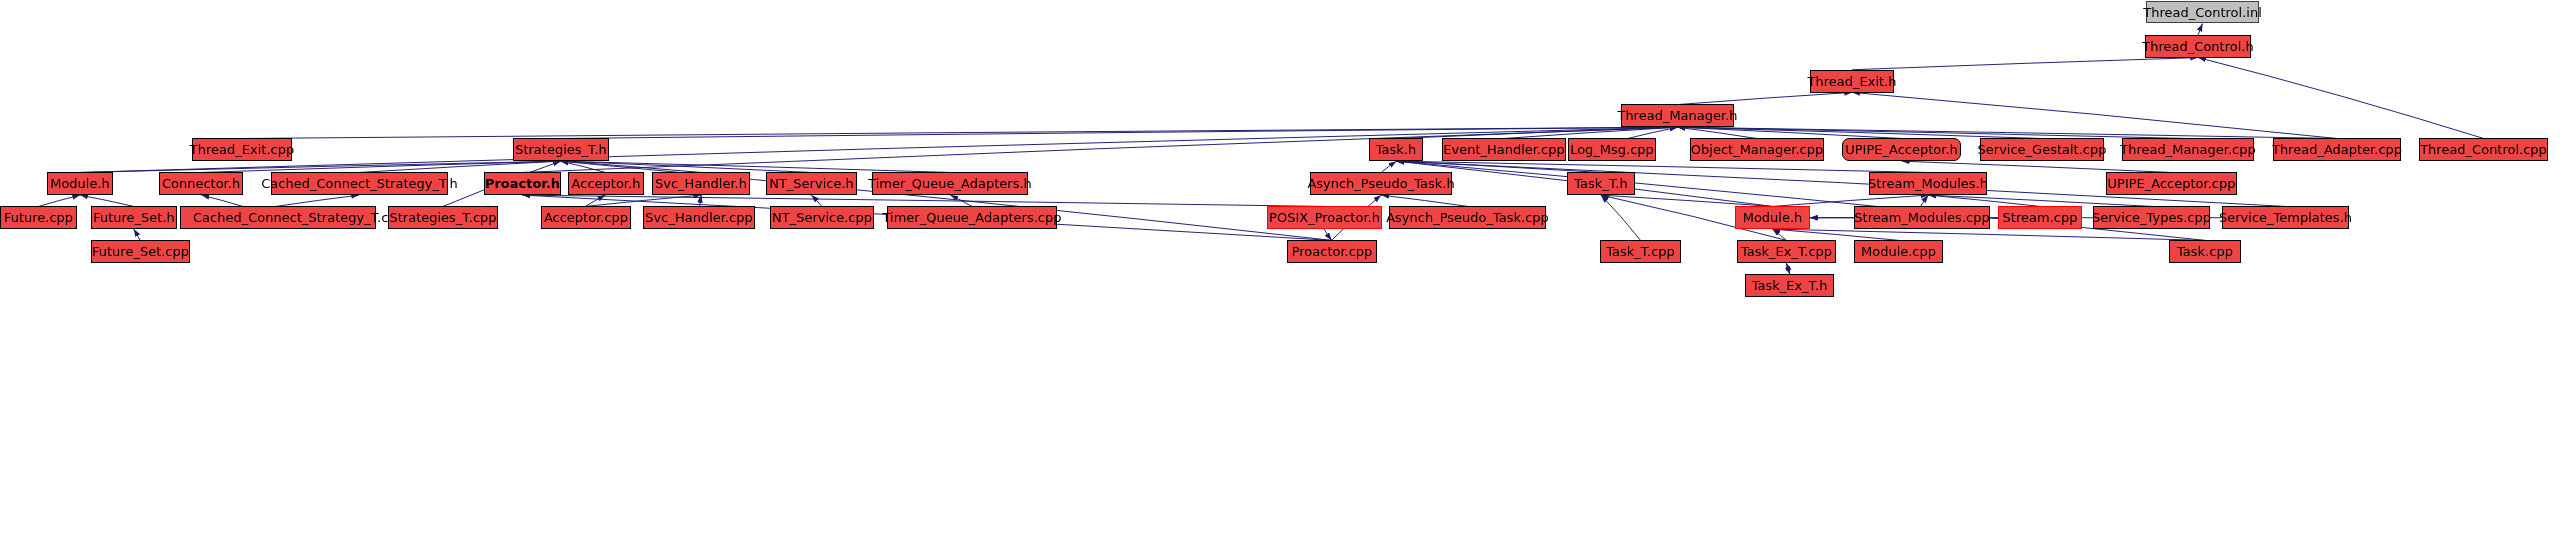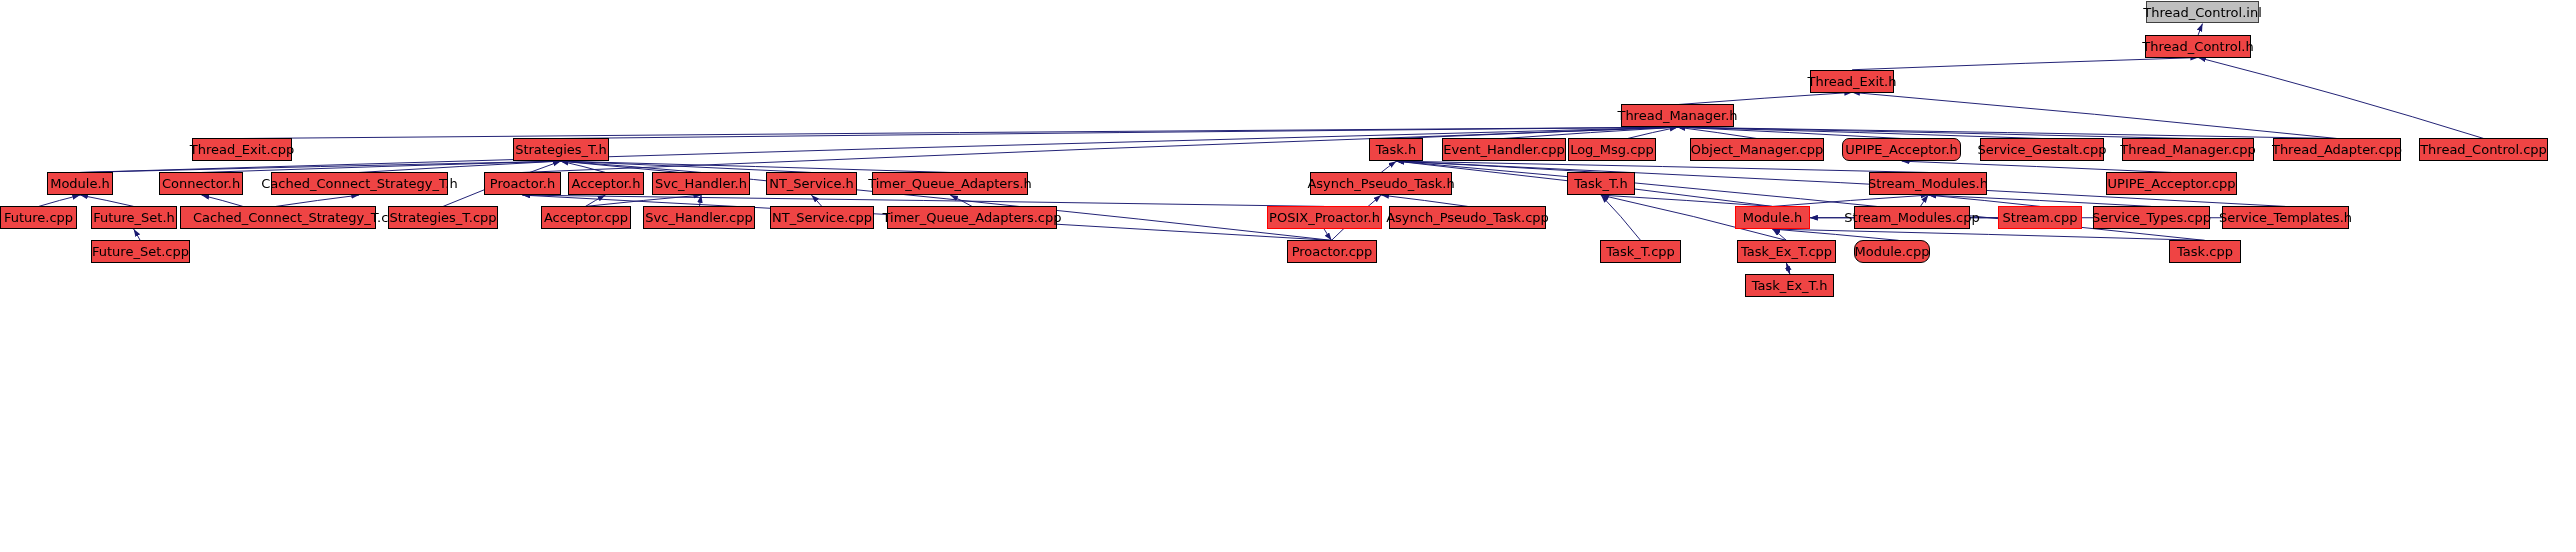--- a/index.html
+++ b/index.html
@@ -126,47 +126,47 @@
       <div class="node" style="left: 1568px; top: 138px; width: 88px;">Log_Msg.cpp</div>
       <div class="node" style="left: 1690px; top: 138px; width: 134px;">Object_Manager.cpp</div>
       <div class="node" style="left: 1842px; top: 138px; width: 119px; border-radius: 7px;">UPIPE_Acceptor.h</div>
       <div class="node" style="left: 1980px; top: 138px; width: 124px;">Service_Gestalt.cpp</div>
       <div class="node" style="left: 2122px; top: 138px; width: 132px;">Thread_Manager.cpp</div>
       <div class="node" style="left: 2273px; top: 138px; width: 128px;">Thread_Adapter.cpp</div>
       <div class="node" style="left: 2419px; top: 138px; width: 129px;">Thread_Control.cpp</div>
       <div class="node" style="left: 47px; top: 172px; width: 66px;">Module.h</div>
       <div class="node" style="left: 159px; top: 172px; width: 84px;">Connector.h</div>
       <div class="node" style="left: 271px; top: 172px; width: 177px;">Cached_Connect_Strategy_T.h</div>
-      <div class="node" style="left: 484px; top: 172px; width: 77px;">Proactor.h</div>
+      <div class="node" style="left: 484px; top: 172px; width: 77px; font-weight: bold;">Proactor.h</div>
       <div class="node" style="left: 568px; top: 172px; width: 76px;">Acceptor.h</div>
       <div class="node" style="left: 652px; top: 172px; width: 98px;">Svc_Handler.h</div>
       <div class="node" style="left: 766px; top: 172px; width: 91px;">NT_Service.h</div>
       <div class="node" style="left: 872px; top: 172px; width: 156px;">Timer_Queue_Adapters.h</div>
       <div class="node" style="left: 1310px; top: 172px; width: 142px;">Asynch_Pseudo_Task.h</div>
       <div class="node" style="left: 1567px; top: 172px; width: 68px;">Task_T.h</div>
       <div class="node" style="left: 1869px; top: 172px; width: 118px;">Stream_Modules.h</div>
       <div class="node" style="left: 2106px; top: 172px; width: 131px;">UPIPE_Acceptor.cpp</div>
       <div class="node" style="left: 0px; top: 206px; width: 77px;">Future.cpp</div>
       <div class="node" style="left: 91px; top: 206px; width: 86px;">Future_Set.h</div>
       <div class="node" style="left: 193px; top: 206px; width: 99px;">Connector.cpp</div>
       <div class="node" style="left: 180px; top: 206px; width: 196px; padding-left: 48px;">Cached_Connect_Strategy_T.cpp</div>
       <div class="node" style="left: 388px; top: 206px; width: 110px;">Strategies_T.cpp</div>
       <div class="node" style="left: 541px; top: 206px; width: 90px;">Acceptor.cpp</div>
       <div class="node" style="left: 643px; top: 206px; width: 112px;">Svc_Handler.cpp</div>
       <div class="node" style="left: 770px; top: 206px; width: 104px;">NT_Service.cpp</div>
       <div class="node" style="left: 887px; top: 206px; width: 170px;">Timer_Queue_Adapters.cpp</div>
       <div class="node hl" style="left: 1267px; top: 206px; width: 115px;">POSIX_Proactor.h</div>
       <div class="node" style="left: 1389px; top: 206px; width: 157px;">Asynch_Pseudo_Task.cpp</div>
       <div class="node hl" style="left: 1735px; top: 206px; width: 75px;">Module.h</div>
-      <div class="node" style="left: 1854px; top: 206px; width: 116px;">Stream_Modules.cpp</div>
+      <div class="node" style="left: 1854px; top: 206px; width: 136px;">Stream_Modules.cpp</div>
       <div class="node hl" style="left: 1998px; top: 206px; width: 84px;">Stream.cpp</div>
       <div class="node" style="left: 2093px; top: 206px; width: 117px;">Service_Types.cpp</div>
       <div class="node" style="left: 2222px; top: 206px; width: 127px;">Service_Templates.h</div>
       <div class="node" style="left: 91px; top: 240px; width: 99px;">Future_Set.cpp</div>
       <div class="node" style="left: 1287px; top: 240px; width: 90px;">Proactor.cpp</div>
       <div class="node" style="left: 1600px; top: 240px; width: 81px;">Task_T.cpp</div>
       <div class="node" style="left: 1737px; top: 240px; width: 99px;">Task_Ex_T.cpp</div>
-      <div class="node" style="left: 1854px; top: 240px; width: 76px; border-radius: 9px;">Module.cpp</div>
+      <div class="node" style="left: 1854px; top: 240px; width: 89px;">Module.cpp</div>
       <div class="node" style="left: 2169px; top: 240px; width: 72px;">Task.cpp</div>
       <div class="node" style="left: 1745px; top: 274px; width: 89px;">Task_Ex_T.h</div>
     </div>
 </div>
 
 
 </body></html>

